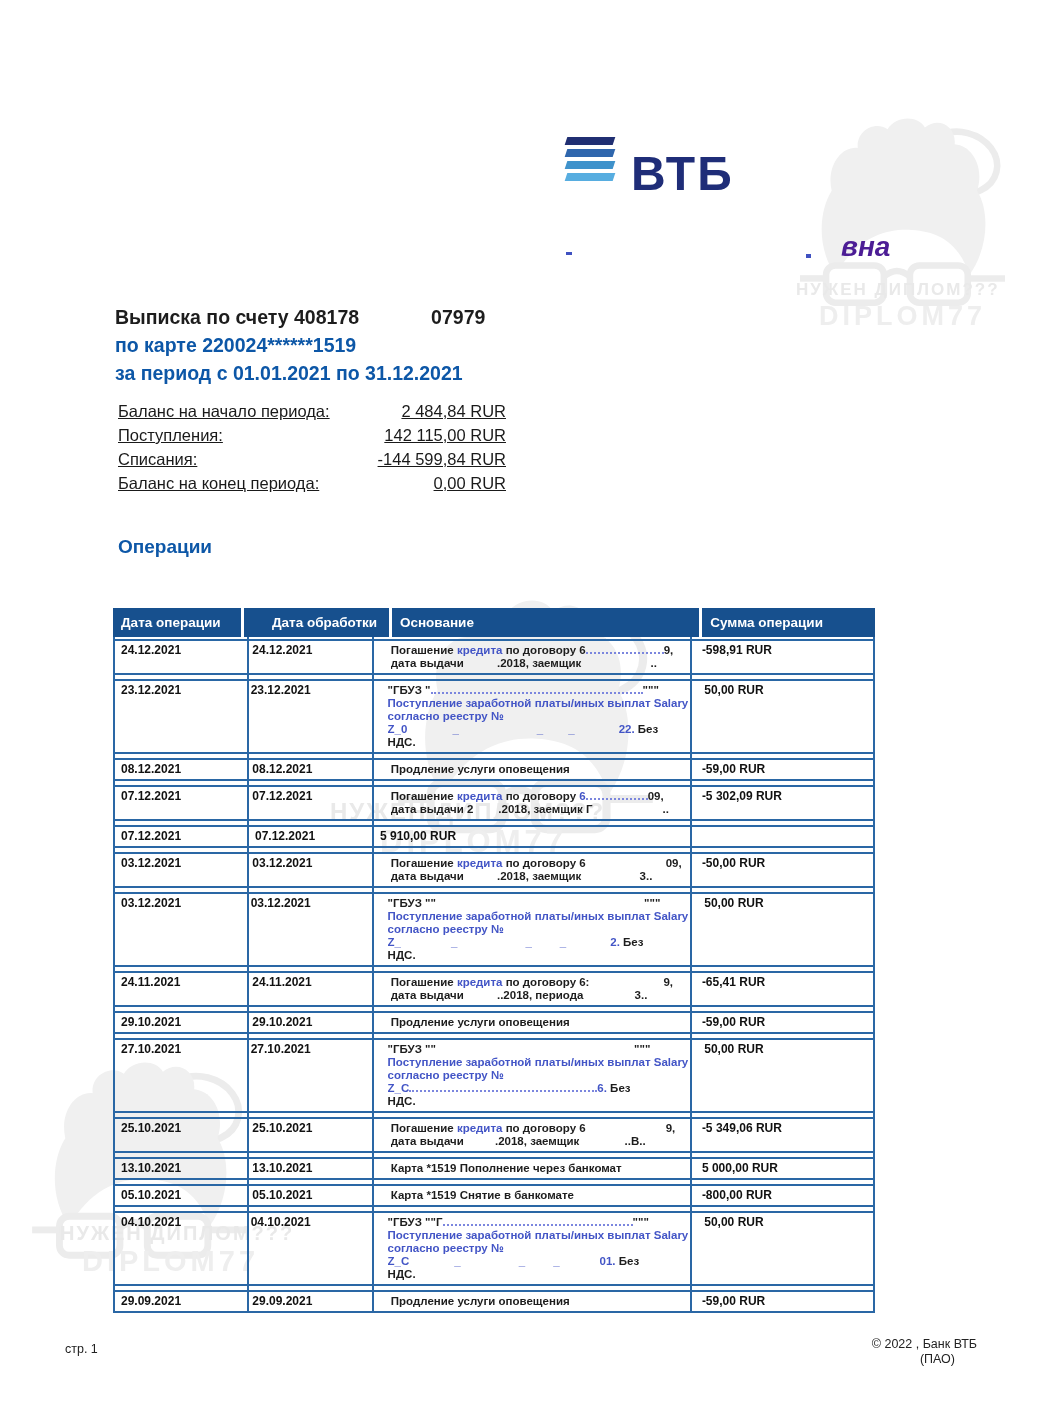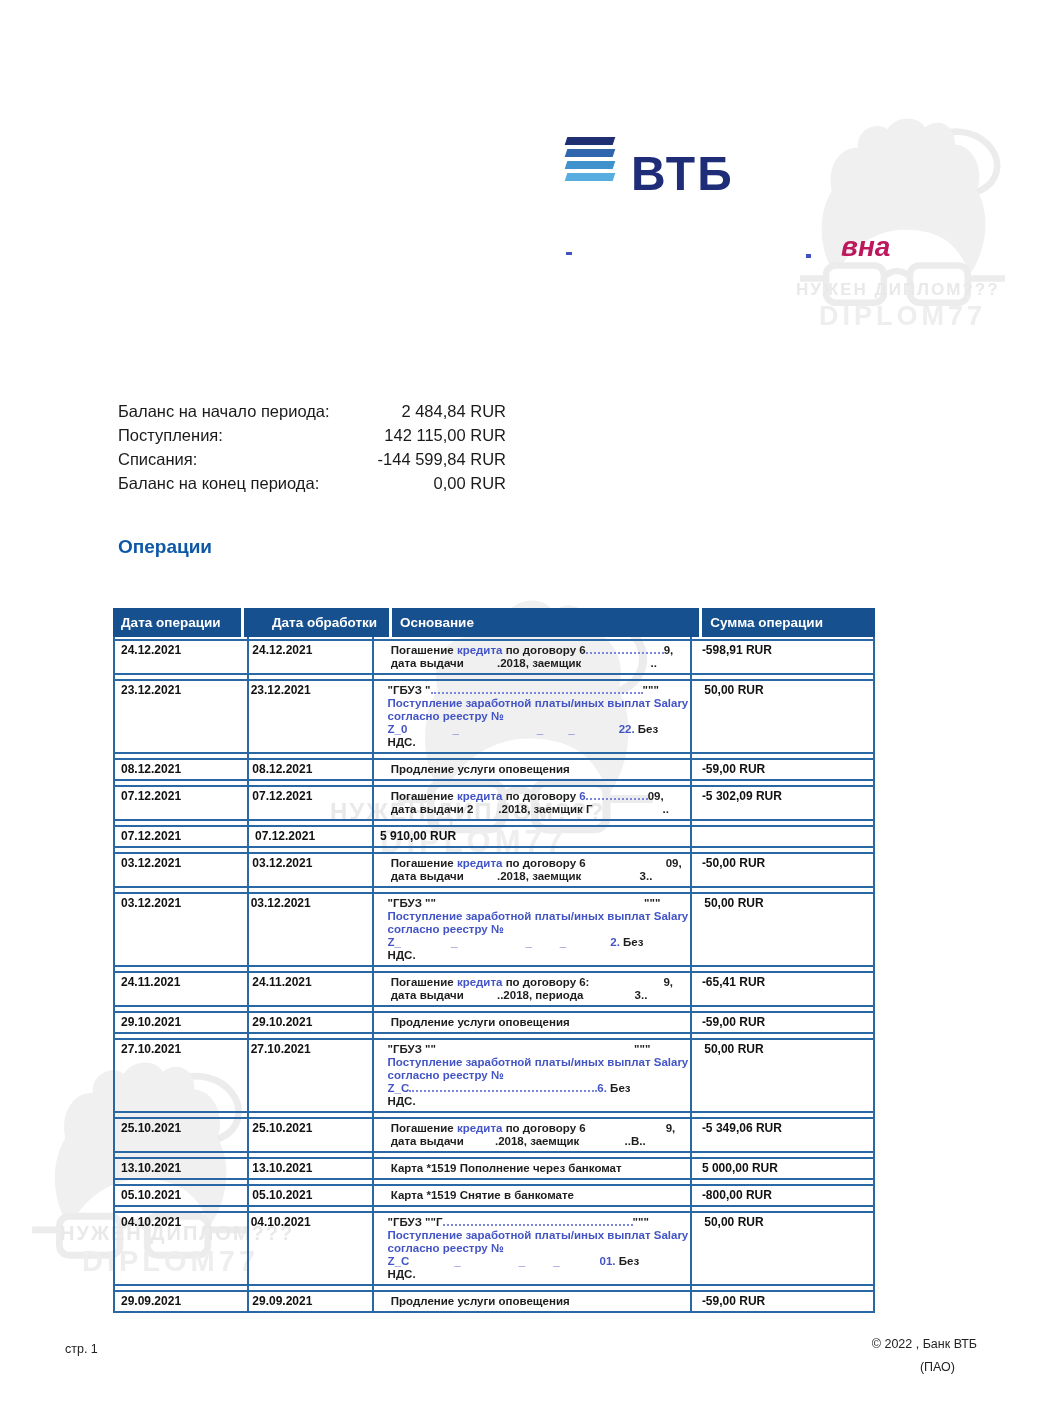--- a/index.html
+++ b/index.html
@@ -12,27 +12,27 @@
            letter-spacing:2px;white-space:nowrap;}
   .wm-text.big{color:#eeeeee;letter-spacing:4px;}
   
   .logo-flag{position:absolute;left:566px;top:137px;width:60px;height:46px;}
   .stripe{position:absolute;left:0;width:48px;height:8px;transform:skewX(-18deg);}
   .vtb-word{position:absolute;left:631px;top:126px;font-size:48px;font-weight:bold;
             color:#1f2d78;letter-spacing:2px;margin-top:20px;}
   
   .holder-frag{position:absolute;background:#3f51c1;}
   .holder-suffix{position:absolute;left:841px;top:231px;font-size:28px;font-style:italic;
-                 font-weight:bold;color:#be185d;text-align:center;}
+                 font-weight:bold;color:#4c1d95;text-align:center;}
   
   .title{position:absolute;left:115px;top:303px;color:#0d57a7;font-size:19.5px;
          font-weight:bold;line-height:28px;}
   .title .seg-gap{display:inline-block;}
   
-  .summary{position:absolute;left:118px;top:399px;width:388px;font-size:16.5px;color:#1a1a1a;}
+  .summary{position:absolute;left:118px;top:399px;width:388px;font-size:16.5px;color:#1a1a1a;text-decoration:underline;}
   .summary-row{display:flex;justify-content:space-between;line-height:24px;}
   
   .ops-heading{position:absolute;left:118px;top:536px;color:#0d57a7;font-size:19px;font-weight:bold;}
   .optable{position:absolute;left:113px;top:608px;width:762px;font-weight:bold;}
   .thead{display:flex;background:#17508e;color:#ffffff;height:29px;align-items:center;
          font-size:13.5px;box-sizing:border-box;}
   .th{box-sizing:border-box;padding-left:8px;border-right:3px solid #ffffff;height:29px;
       line-height:29px;overflow:hidden;white-space:nowrap;}
   .th:last-child{border-right:none;}
   .tbody{position:relative;margin-top:2px;}
@@ -43,21 +43,21 @@
   .td-basis{font-size:11.5px;line-height:13px;margin-left:16px;}
   .basis-line{white-space:nowrap;overflow:hidden;}
   .seg-dark{color:#1d1d1d;}
   .seg-blue{color:#4355c6;}
   .seg-gap{display:inline-block;}
   .seg-trace{display:inline-block;height:8px;border-bottom:2px dotted #7b86de;}
   .vline{position:absolute;top:-2px;bottom:0;width:2px;background:#2a67a5;}
   
   .footer-page{position:absolute;left:33px;top:1342px;font-size:12.5px;color:#222222;margin-left:32px;}
   .footer-copy{position:absolute;right:62px;top:1337px;font-size:12.5px;color:#222222;text-align:right;line-height:15px;}
-  .footer-copy .pao{padding-right:22px;margin-top:8px;}
+  .footer-copy .pao{padding-right:22px;}
 </style>
 </head>
 <body>
 
 <div class="page">
 
   <svg width="0" height="0" style="position:absolute" aria-hidden="true">
     <defs>
       <symbol id="wm-face" viewBox="0 0 220 210">
         <g transform="rotate(14 172 48)">
@@ -101,20 +101,25 @@
     <div class="stripe" style="top:12px;background:#2f66ad;"></div>
     <div class="stripe" style="top:24px;background:#3f92cb;"></div>
     <div class="stripe" style="top:36px;background:#57ade0;"></div>
   </div>
   <div class="layer vtb-word">ВТБ</div>
 
   <div class="layer holder-frag" style="left:566px;top:252px;width:6px;height:3px;"></div>
   <div class="layer holder-frag" style="left:806px;top:254px;width:5px;height:4px;"></div>
   <div class="layer holder-suffix">вна</div>
 
+  <div class="layer title">
+    <div id="title-line1"><span class="seg-dark">Выписка по счету 408178</span><span class="seg-gap" style="width: 72px;"></span><span class="seg-dark">07979</span></div>
+    <div>по карте 220024******1519</div>
+    <div>за период с 01.01.2021 по 31.12.2021</div>
+  </div>
 
   <div class="layer summary" id="summary">
       <div class="summary-row">
         <span>Баланс на начало периода:</span>
         <span>2 484,84 RUR</span>
       </div>
       <div class="summary-row">
         <span>Поступления:</span>
         <span>142 115,00 RUR</span>
       </div>

